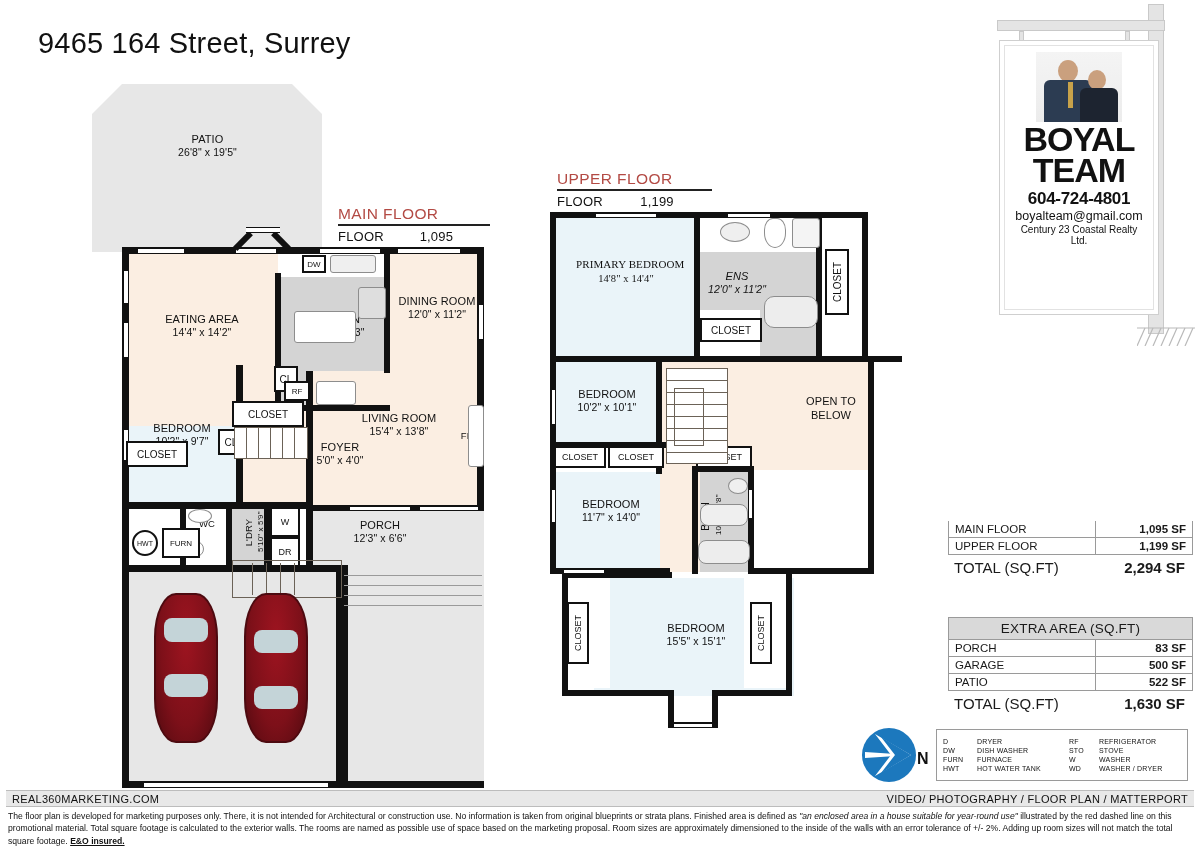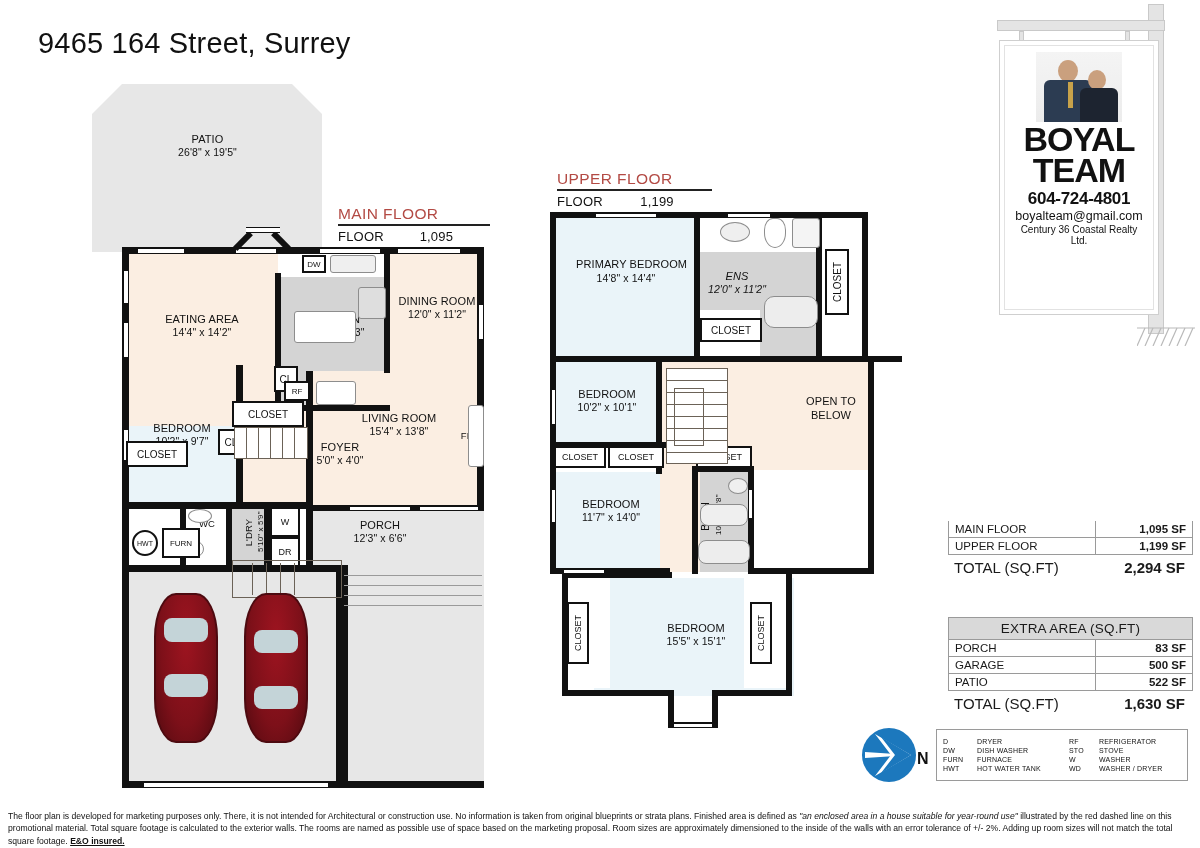--- a/index.html
+++ b/index.html
@@ -397,21 +397,21 @@
     <div class="wall" style="left:320px; top:258px; width:6px; height:106px;"></div>
 
     <div class="win" style="left:48px; top:3px; width:60px; height:5px;"></div>
     <div class="win" style="left:180px; top:3px; width:42px; height:5px;"></div>
     <div class="winv" style="left:3px; top:180px; width:5px; height:34px;"></div>
     <div class="winv" style="left:3px; top:280px; width:5px; height:32px;"></div>
     <div class="win" style="left:16px; top:359px; width:40px; height:5px;"></div>
     <div class="winv" style="left:200px; top:280px; width:5px; height:28px;"></div>
     <div class="win" style="left:126px; top:513px; width:38px; height:5px;"></div>
 
-    <div class="lbl" style="left:28px; top:48px; width:100px; line-height:1.25;">
+    <div class="lbl" style="left:28px; top:48px; width:100px; line-height:1.25;font-family:Liberation Serif, serif;">
       <span>PRIMARY BEDROOM</span>
       <span class="d">14'8" x 14'4"</span>
     </div>
     <div class="lbl" style="left:155px; top:60px; width:68px;font-style:italic;">
       <span>ENS</span>
       <span class="d">12'0" x 11'2"</span>
     </div>
     <div class="lbl" style="left:12px; top:178px; width:94px;">
       <span>BEDROOM</span>
       <span class="d">10'2" x 10'1"</span>
@@ -499,21 +499,21 @@
           <div class="head" style="left:22px; top:8px; width:20px; height:22px;"></div>
           <div class="body" style="left:8px; top:28px; width:48px; height:42px; background:#2c3c52;"></div>
           <div class="head" style="left:52px; top:18px; width:18px; height:20px;"></div>
           <div class="body" style="left:44px; top:36px; width:38px; height:34px; background:#1d2430;"></div>
           <div style="position:absolute; left:32px; top:30px; width:5px; height:26px; background:#c7a24a;"></div>
         </div>
         <div id="brand1">BOYAL</div>
         <div id="brand2">TEAM</div>
         <div id="phone">604-724-4801</div>
         <div id="email">boyalteam@gmail.com</div>
-        <div id="brokerage">Century 36 Coastal Realty Ltd.</div>
+        <div id="brokerage">Century 23 Coastal Realty Ltd.</div>
       </div>
     </div>
   </div>
 
   <div class="atable" style="left:948px; top:521px;">
     <div class="row">
       <div class="k">MAIN FLOOR</div>
       <div class="v">1,095 SF</div>
     </div>
     <div class="row">
@@ -571,18 +571,22 @@
     <span>FURNACE</span>
     <span>W</span>
     <span>WASHER</span>
 
     <span>HWT</span>
     <span>HOT WATER TANK</span>
     <span>WD</span>
     <span>WASHER / DRYER</span>
   </div>
 
+  <div id="footer-bar">
+    <span>REAL360MARKETING.COM</span>
+    <span>VIDEO/ PHOTOGRAPHY / FLOOR PLAN / MATTERPORT</span>
+  </div>
 
   <div id="disclaimer">
     <span>The floor plan is developed for marketing purposes only. There, it is not intended for Architectural or construction use. No information is  taken from original blueprints or strata plans. Finished area is defined as  </span><i>"an enclosed area in a house suitable for year-round use"</i><span> illustrated by the red dashed line on this promotional material. Total square footage is calculated to the exterior walls. The rooms are named as possible use of space based on the marketing proposal. Room sizes are approximately dimensioned to the inside of the walls with an error tolerance of +/- 2%. Adding up room sizes will not match the total square footage. </span><b>E&amp;O insured.</b>
   </div>
 
 </div>
 
 </body></html>

